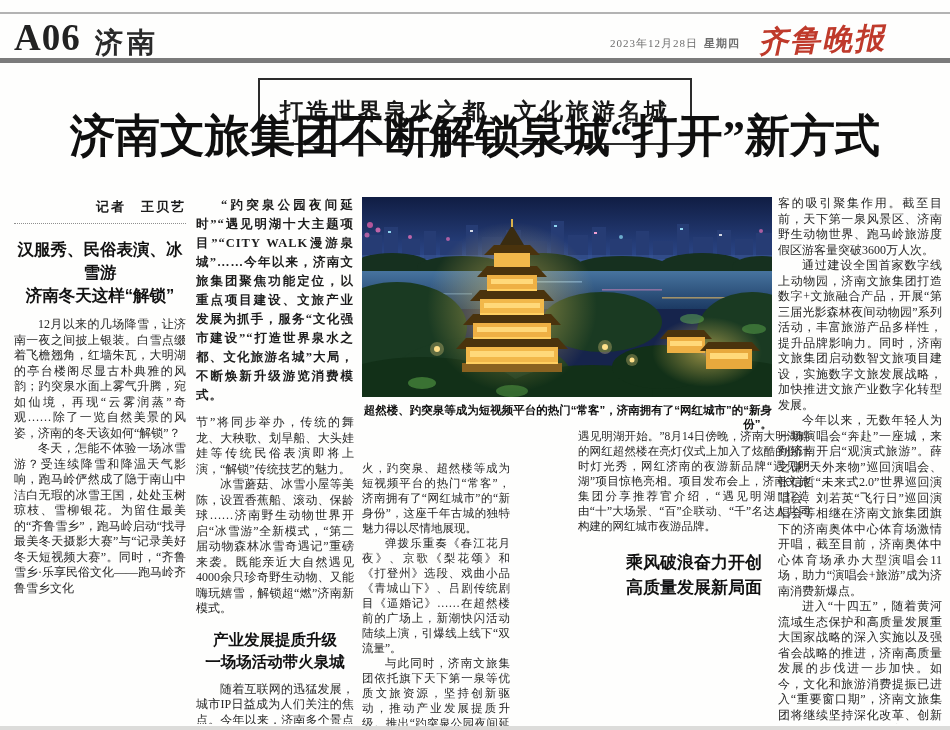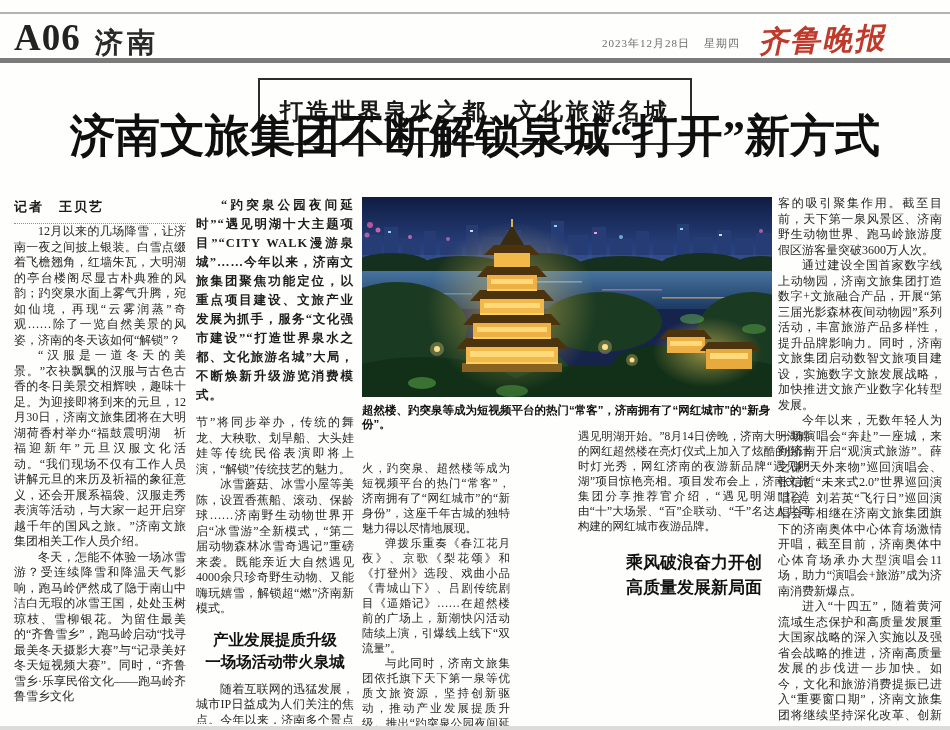--- a/index.html
+++ b/index.html
@@ -1,26 +1,26 @@
 <!DOCTYPE html>
 <html><head>
 <meta charset="utf-8">
 <style>
   html,body{margin:0;padding:0;background:#ffffff;}
   .page{position:relative;width:950px;height:730px;background:#fefefdff;overflow:hidden;
         font-family:"Liberation Serif","DejaVu Serif",serif;color:#1c1c1c;}
-  .sans{font-family:"Liberation Sans","DejaVu Sans",sans-serif;}
+  .sans{font-family:"Liberation Sans","DejaVu Sans",sans-serif;text-align:right;}
 
   
   .rule-top{position:absolute;left:0;top:12px;width:950px;height:2px;background:#b3b3b3;}
   .rule-thick{position:absolute;left:0;top:58px;width:950px;height:5px;background:#7b7b7b;}
   .page-num{position:absolute;left:14px;top:16px;font-size:37px;font-weight:900;letter-spacing:1px;color:#222;}
   .section-name{position:absolute;left:95px;top:24px;font-size:28px;font-weight:900;letter-spacing:4px;color:#2a2a2a;}
   .date-line{position:absolute;right:210px;top:36px;font-size:11px;color:#6d6d6d;letter-spacing:1px;}
-  .weekday{margin-left:14px;}
+  .weekday{margin-left:6px;font-weight:bold;}
   .paper-logo{position:absolute;right:64px;top:20px;font-size:30px;font-weight:900;font-style:italic;
               color:#bf3a2b;letter-spacing:2px;transform:rotate(-2deg);}
 
   
   .kicker-wrap{position:absolute;left:0;top:78px;width:950px;text-align:center;}
   .kicker{display:inline-block;border:2px solid #2c2c2c;padding:16px 20px;font-size:23px;font-weight:700;
           letter-spacing:3px;color:#191919;}
   .headline{position:absolute;left:6px;top:106px;width:938px;text-align:center;font-size:45px;font-weight:900;
             color:#0f0f0f;white-space:nowrap;letter-spacing:0;}
 
@@ -66,22 +66,25 @@
   <div class="paper-logo">齐鲁晚报</div>
   <div class="rule-thick"></div>
 
   <div class="kicker-wrap">
     <span class="kicker">打造世界泉水之都、文化旅游名城</span>
   </div>
   <div class="headline">济南文旅集团不断解锁泉城“打开”新方式</div>
 
   <div class="col" id="col1">
     <div class="byline sans">记者　王贝艺</div>
+    <div class="subhead1 sans">
+      <div>汉服秀、民俗表演、冰雪游</div>
+      <div>济南冬天这样“解锁”</div>
+    </div>
     <p>12月以来的几场降雪，让济南一夜之间披上银装。白雪点缀着飞檐翘角，红墙朱瓦，大明湖的亭台楼阁尽显古朴典雅的风韵；趵突泉水面上雾气升腾，宛如仙境，再现“云雾润蒸”奇观……除了一览自然美景的风姿，济南的冬天该如何“解锁”？</p>
-    <p>“汉服是一道冬天的美景。”衣袂飘飘的汉服与古色古香的冬日美景交相辉映，趣味十足。为迎接即将到来的元旦，12月30日，济南文旅集团将在大明湖荷香村举办“福鼓震明湖　祈福迎新年”元旦汉服文化活动。“我们现场不仅有工作人员讲解元旦的来历及祈福的象征意义，还会开展系福袋、汉服走秀表演等活动，与大家一起开启穿越千年的国风之旅。”济南文旅集团相关工作人员介绍。</p>
     <p>冬天，怎能不体验一场冰雪游？受连续降雪和降温天气影响，跑马岭俨然成了隐于南山中洁白无瑕的冰雪王国，处处玉树琼枝、雪柳银花。为留住最美的“齐鲁雪乡”，跑马岭启动“找寻最美冬天摄影大赛”与“记录美好冬天短视频大赛”。同时，“齐鲁雪乡·乐享民俗文化——跑马岭齐鲁雪乡文化</p>
   </div>
 
   <div class="col" id="col2">
     <p class="lead">“趵突泉公园夜间延时”“遇见明湖十大主题项目”“CITY WALK漫游泉城”……今年以来，济南文旅集团聚焦功能定位，以重点项目建设、文旅产业发展为抓手，服务“文化强市建设”“打造世界泉水之都、文化旅游名城”大局，不断焕新升级游览消费模式。</p>
     <p class="noindent">节”将同步举办，传统的舞龙、大秧歌、划旱船、大头娃娃等传统民俗表演即将上演，“解锁”传统技艺的魅力。</p>
     <p>冰雪蘑菇、冰雪小屋等美陈，设置香蕉船、滚动、保龄球……济南野生动物世界开启“冰雪游”全新模式，“第二届动物森林冰雪奇遇记”重磅来袭。既能亲近大自然遇见4000余只珍奇野生动物、又能嗨玩嬉雪，解锁超“燃”济南新模式。</p>
     <div class="subhead2 sans">
       <div>产业发展提质升级</div>
       <div>一场场活动带火泉城</div>

